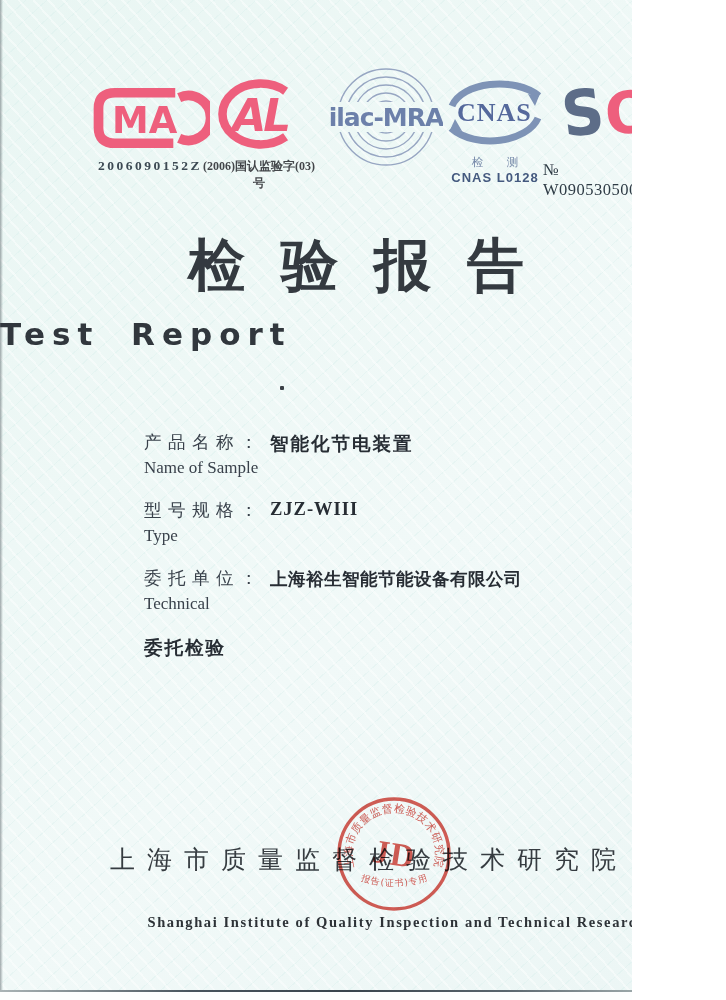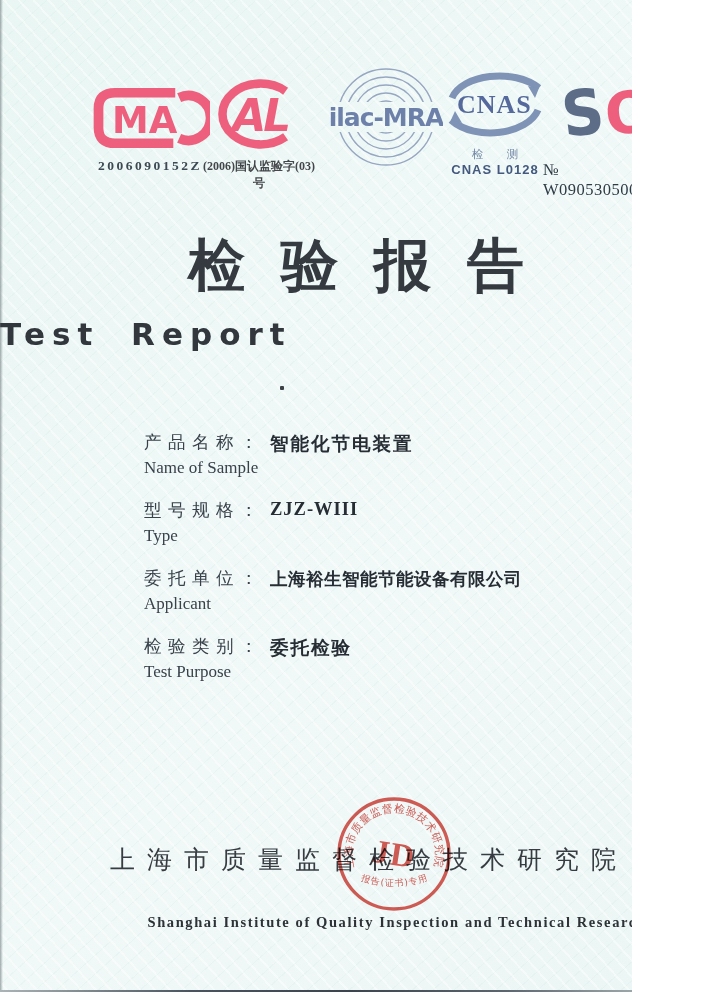--- a/index.html
+++ b/index.html
@@ -107,21 +107,21 @@
         <circle cx="57" cy="51" r="16"></circle>
           <circle cx="57" cy="51" r="24"></circle>
         <circle cx="57" cy="51" r="32"></circle>
           <circle cx="57" cy="51" r="40"></circle>
           <circle cx="57" cy="51" r="48"></circle>
       </g>
       <text x="57" y="60" text-anchor="middle" font-family="DejaVu Sans, sans-serif" font-size="25" font-weight="800" fill="#6c80aa" letter-spacing="-1">ilac-MRA</text>
     </svg>
   </div>
 
-  <div class="logo" style="left:440px;top:68px;width:110px;">
+  <div class="logo" style="left:440px;top:76px;width:110px;">
     <svg width="106" height="74" viewBox="0 0 106 74">
       <path d="M 10 30 C 20 6, 72 0, 97 20" fill="none" stroke="#7e93b6" stroke-width="7"></path>
       <polygon points="97,20 86,18 93,30" fill="#7e93b6"></polygon>
       <path d="M 96 42 C 86 66, 34 74, 9 52" fill="none" stroke="#7e93b6" stroke-width="7"></path>
       <polygon points="9,52 20,55 13,43" fill="#7e93b6"></polygon>
       <text x="15" y="45" font-family="Liberation Serif, serif" font-size="26" font-weight="800" fill="#55699c" letter-spacing="1">CNAS</text>
     </svg>
     <div class="cnas-sub1">检 测</div>
     <div class="cnas-sub2">CNAS L0128</div>
   </div>
@@ -148,30 +148,26 @@
     <div class="field-labels">
       <div class="label-cn">型号规格：</div>
       <div class="label-en">Type</div>
     </div>
     <div class="field-value" style="letter-spacing:1px;">ZJZ-WIII</div>
   </div>
 
   <div class="field-row" style="top:566px;">
     <div class="field-labels">
       <div class="label-cn">委托单位：</div>
-      <div class="label-en">Applicant</div>
+      <div class="label-en">Technical</div>
     </div>
     <div class="field-value" style="font-size:17.5px;letter-spacing:0.5px;">上海裕生智能节能设备有限公司</div>
   </div>
 
   <div class="field-row" style="top:634px;">
-    <div class="field-labels">
-      <div class="label-cn">检验类别：</div>
-      <div class="label-en">Test Purpose</div>
-    </div>
     <div class="field-value">委托检验</div>
   </div>
 
   <div class="institute-cn">上海市质量监督检验技术研究院</div>
   <div class="institute-en">Shanghai Institute of Quality Inspection and Technical Research</div>
 
   <svg class="stamp" viewBox="0 0 150 150">
     <defs>
       <path id="ringPath" d="M 35.5 89.4 A 42 42 0 1 1 114.5 89.4" fill="none"></path>
       <path id="subPath" d="M 38 100 Q 75 114 112 100" fill="none"></path>

